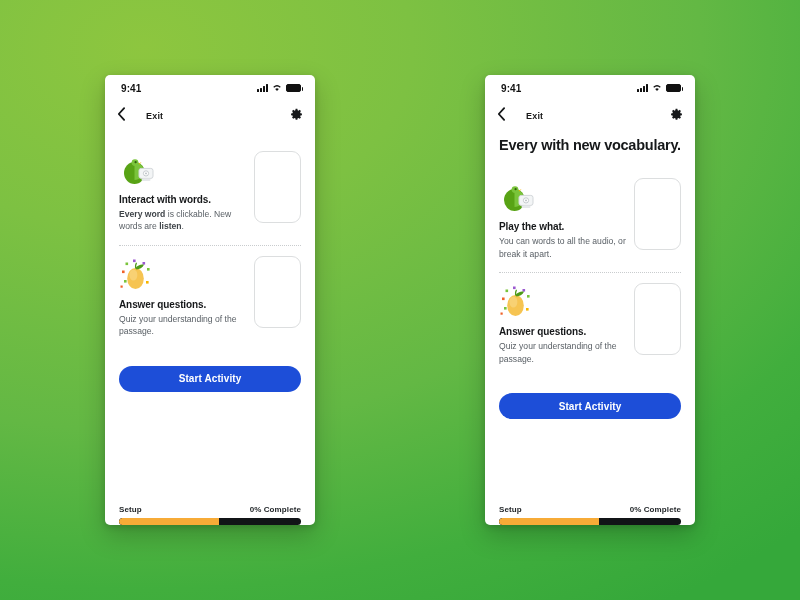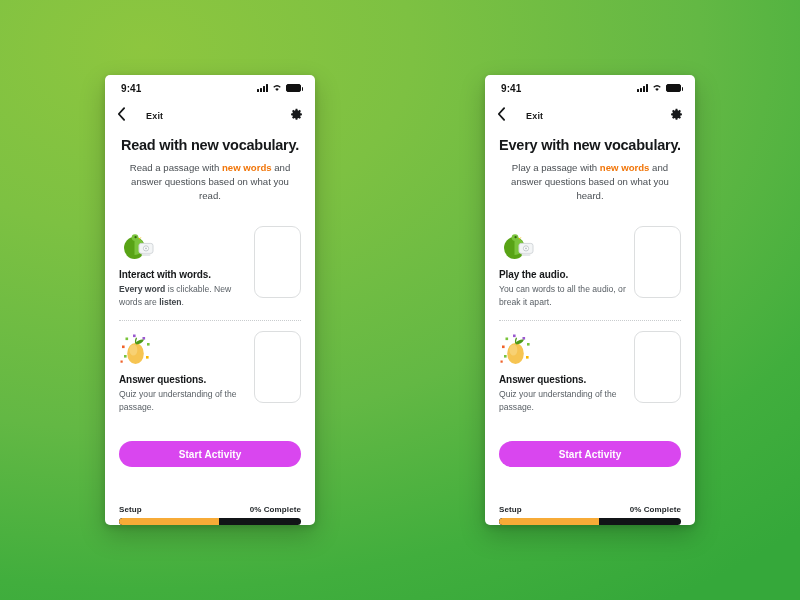--- a/index.html
+++ b/index.html
@@ -144,21 +144,21 @@
     background: #fff;
   }
 
   
   .cta-wrap { padding: 16px 14px 0 14px; flex: 0 0 auto; }
   .cta {
     width: 100%;
     height: 26px;
     border: none;
     border-radius: 14px;
-    background: #d946ef;
+    background: #1d4ed8;
     color: #fff;
     font-family: inherit;
     font-size: 10px;
     font-weight: bold;
     letter-spacing: .1px;
     cursor: pointer;
   }
 
   
   .footer {
@@ -229,24 +229,20 @@
         <span class="exit-label">Exit</span>
       </span>
       <span class="gear">
         <svg class="art-svg" viewBox="0 0 24 24">
             <path d="M12 8.2a3.8 3.8 0 1 0 0 7.6 3.8 3.8 0 0 0 0-7.6Zm0 2.6a1.2 1.2 0 1 1 0 2.4 1.2 1.2 0 0 1 0-2.4Z" fill="#16181a"></path>
             <path d="M10.4 1.6h3.2l.5 2.6 1.6.7 2.2-1.5 2.3 2.3-1.5 2.2.7 1.6 2.6.5v3.2l-2.6.5-.7 1.6 1.5 2.2-2.3 2.3-2.2-1.5-1.6.7-.5 2.6h-3.2l-.5-2.6-1.6-.7-2.2 1.5-2.3-2.3 1.5-2.2-.7-1.6-2.6-.5v-3.2l2.6-.5.7-1.6-1.5-2.2 2.3-2.3 2.2 1.5 1.6-.7Z" fill="#16181a"></path>
           </svg>
       </span>
     </div>
 
-    <div class="heading-block">
-      <div class="title">Read with new vocabulary.</div>
-      <div class="subtitle"><span>Read a passage with </span><span class="hl">new words</span><span> and answer questions based on what you read.</span></div>
-    </div>
 
     <div class="cards">
 
       <div class="card">
         <div class="card-main">
           <div class="card-art">
             <svg class="art-svg" viewBox="0 0 42 36">
               <ellipse cx="15.5" cy="20" rx="10.5" ry="11" fill="#58a315"></ellipse>
               <path d="M15.5 9c5 0 9 4 9 9s-4 9-9 9" fill="#7ac43b"></path>
               <circle cx="16" cy="9.6" r="3.4" fill="#7ac43b"></circle>
@@ -339,41 +335,40 @@
       <span class="gear">
         <svg class="art-svg" viewBox="0 0 24 24">
             <path d="M12 8.2a3.8 3.8 0 1 0 0 7.6 3.8 3.8 0 0 0 0-7.6Zm0 2.6a1.2 1.2 0 1 1 0 2.4 1.2 1.2 0 0 1 0-2.4Z" fill="#16181a"></path>
             <path d="M10.4 1.6h3.2l.5 2.6 1.6.7 2.2-1.5 2.3 2.3-1.5 2.2.7 1.6 2.6.5v3.2l-2.6.5-.7 1.6 1.5 2.2-2.3 2.3-2.2-1.5-1.6.7-.5 2.6h-3.2l-.5-2.6-1.6-.7-2.2 1.5-2.3-2.3 1.5-2.2-.7-1.6-2.6-.5v-3.2l2.6-.5.7-1.6-1.5-2.2 2.3-2.3 2.2 1.5 1.6-.7Z" fill="#16181a"></path>
           </svg>
       </span>
     </div>
 
     <div class="heading-block">
       <div class="title">Every with new vocabulary.</div>
-      <div class="subtitle"><span>Play a passage with </span><span class="hl">new words</span><span> and answer questions based on what you heard.</span></div>
     </div>
 
     <div class="cards">
 
       <div class="card">
         <div class="card-main">
           <div class="card-art">
             <svg class="art-svg" viewBox="0 0 42 36">
               <ellipse cx="15.5" cy="20" rx="10.5" ry="11" fill="#58a315"></ellipse>
               <path d="M15.5 9c5 0 9 4 9 9s-4 9-9 9" fill="#7ac43b"></path>
               <circle cx="16" cy="9.6" r="3.4" fill="#7ac43b"></circle>
               <circle cx="16.6" cy="9.2" r="1.1" fill="#2f5f0c"></circle>
               <path d="M19.6 10.4 22.6 9l-2.3 2.6Z" fill="#f7b500"></path>
               <rect x="20" y="15.4" width="14" height="10" rx="2.2" fill="#f3f5f6" stroke="#d3d7da" stroke-width="1"></rect>
               <circle cx="27" cy="20.4" r="2.6" fill="#ffffff" stroke="#c6cbcf" stroke-width="1"></circle>
               <circle cx="27" cy="20.4" r="0.9" fill="#b5bbc0"></circle>
               <rect x="22.5" y="25.4" width="9" height="2.6" rx="1.3" fill="#e5e8ea"></rect>
             </svg>
           </div>
-          <div class="card-title">Play the audio.</div>
+          <div class="card-title">Play the what.</div>
           <div class="card-desc">You can words to all the audio, or break it apart.</div>
         </div>
         <div class="card-slot"></div>
       </div>
 
       <div class="card">
         <div class="card-main">
           <div class="card-art">
             <svg class="art-svg" viewBox="0 0 42 36">
               <rect x="3" y="12.5" width="2.6" height="2.6" fill="#f0622a"></rect>

